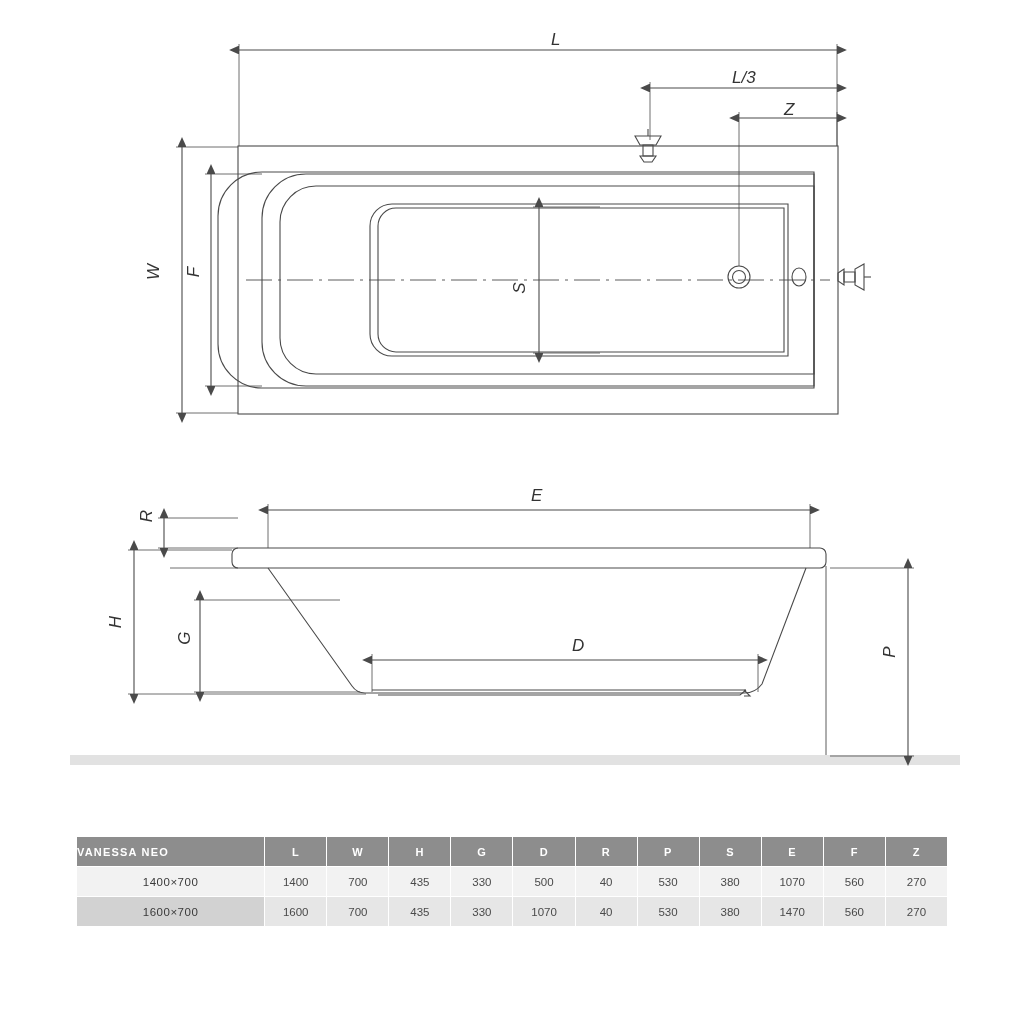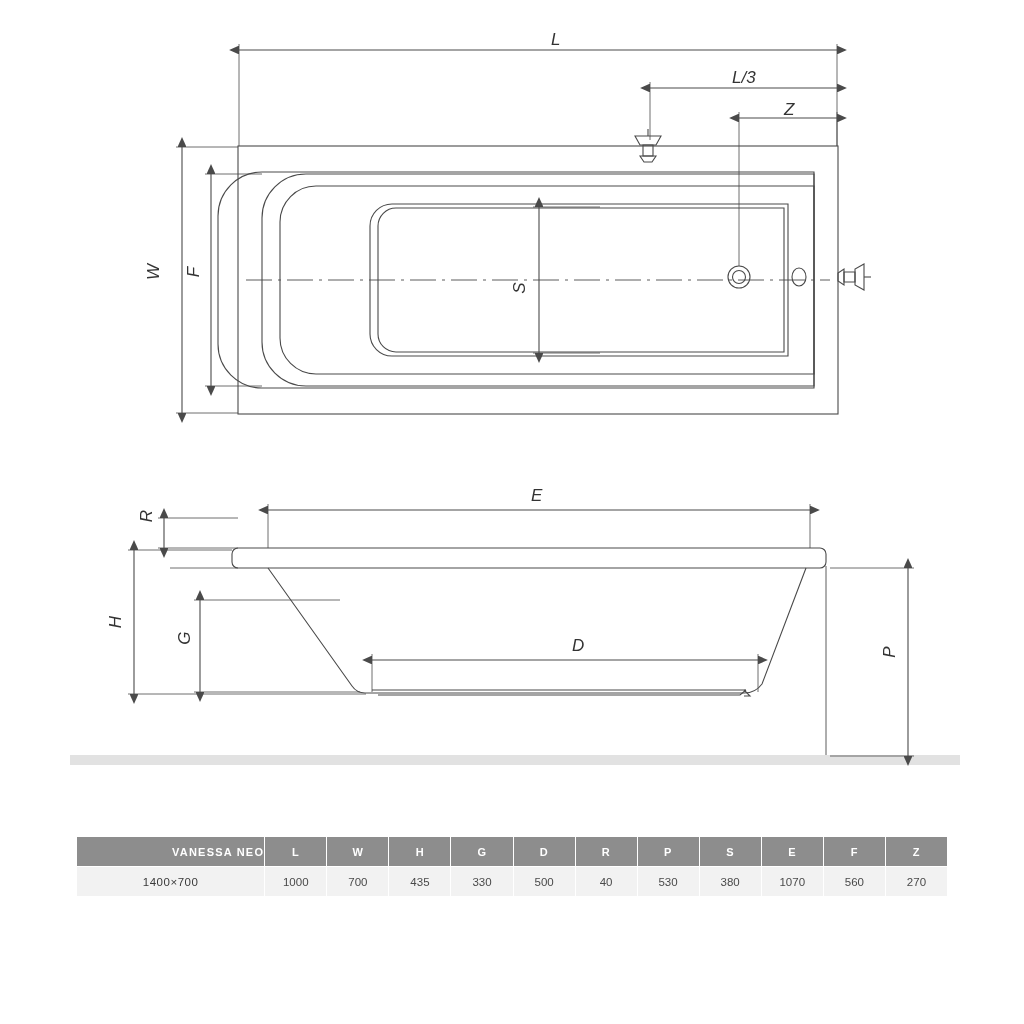--- a/index.html
+++ b/index.html
@@ -42,21 +42,21 @@
     color:#4a4a4a;
   }
   .spec-table thead th{
     background:#8d8d8d;
     color:#ffffff;
     font-weight:bold;
     letter-spacing:.6px;
     font-size:11px;
   }
   .spec-table thead th.name-col{
-    text-align:right;
+    text-align:left;
     letter-spacing:1.2px;
   }
   .spec-table tbody tr:nth-child(odd) td{background:#f2f2f2;}
   .spec-table tbody tr:nth-child(even) td{background:#e6e6e6;}
   .spec-table tbody td.name-col{
     background:#dcdcdc;
     font-weight:normal;
     color:#3a3a3a;
     letter-spacing:.5px;
   }
@@ -198,28 +198,42 @@
         <th class="col-v">P</th>
         <th class="col-v">S</th>
         <th class="col-v">E</th>
         <th class="col-v">F</th>
         <th class="col-v">Z</th>
       </tr>
     </thead>
     <tbody>
       <tr>
         <td class="name-col">1400×700</td>
-        <td>1000</td>
+        <td>1400</td>
         <td>700</td>
         <td>435</td>
         <td>330</td>
         <td>500</td>
         <td>40</td>
         <td>530</td>
         <td>380</td>
         <td>1070</td>
         <td>560</td>
         <td>270</td>
       </tr>
+      <tr>
+        <td class="name-col">1600×700</td>
+        <td>1600</td>
+        <td>700</td>
+        <td>435</td>
+        <td>330</td>
+        <td>1070</td>
+        <td>40</td>
+        <td>530</td>
+        <td>380</td>
+        <td>1470</td>
+        <td>560</td>
+        <td>270</td>
+      </tr>
     </tbody>
   </table>
 
 </div>
 
 </body></html>

